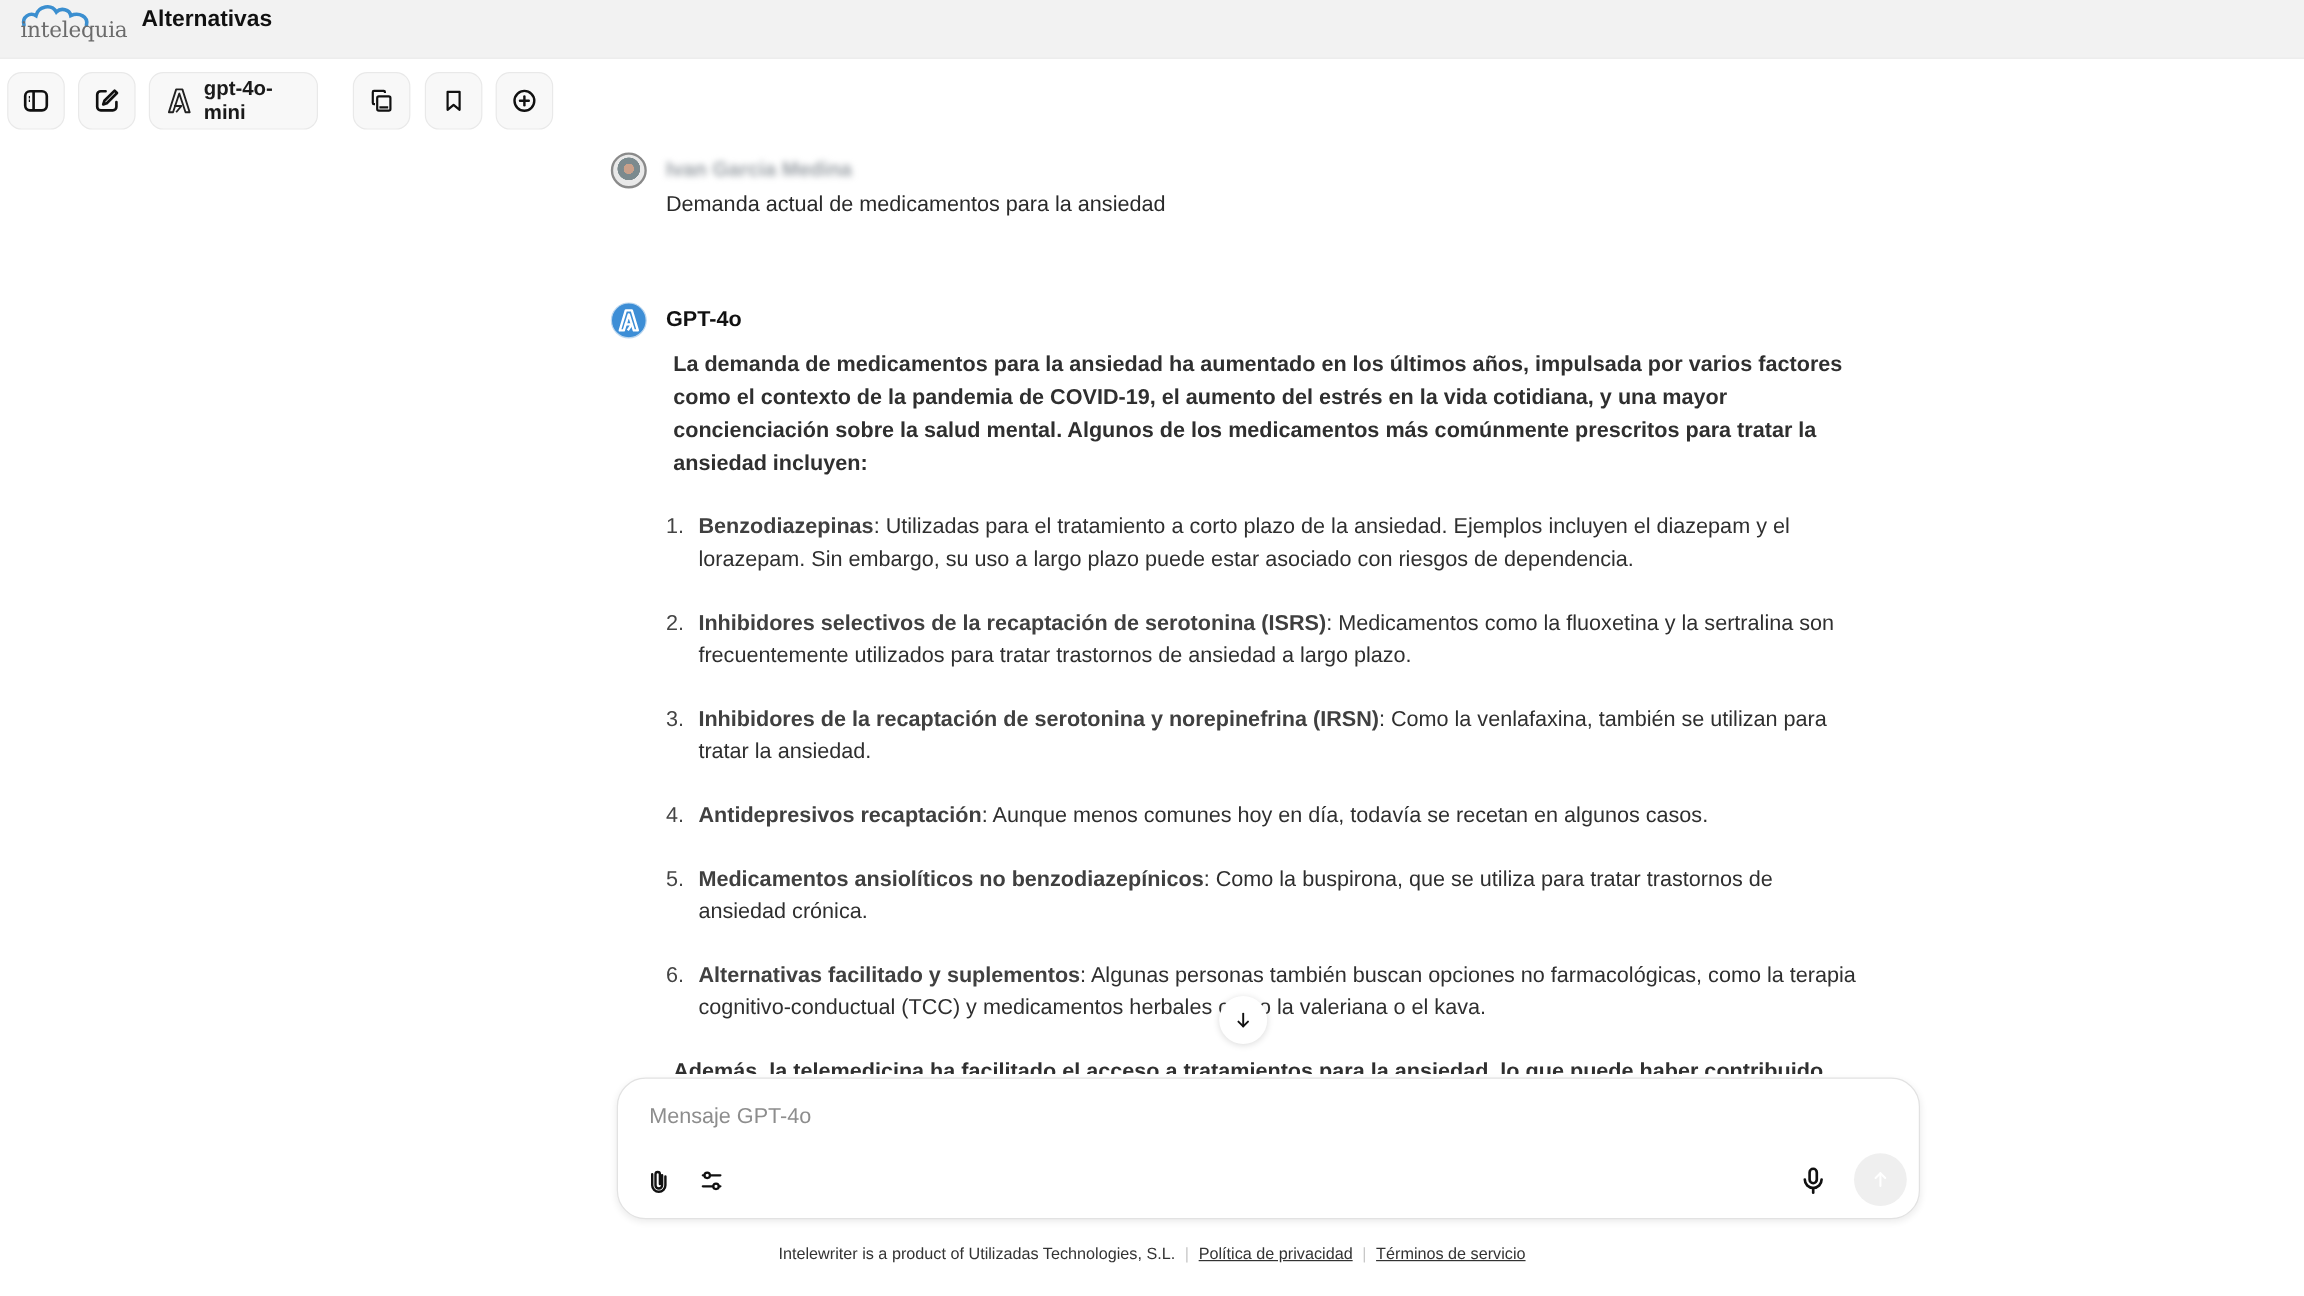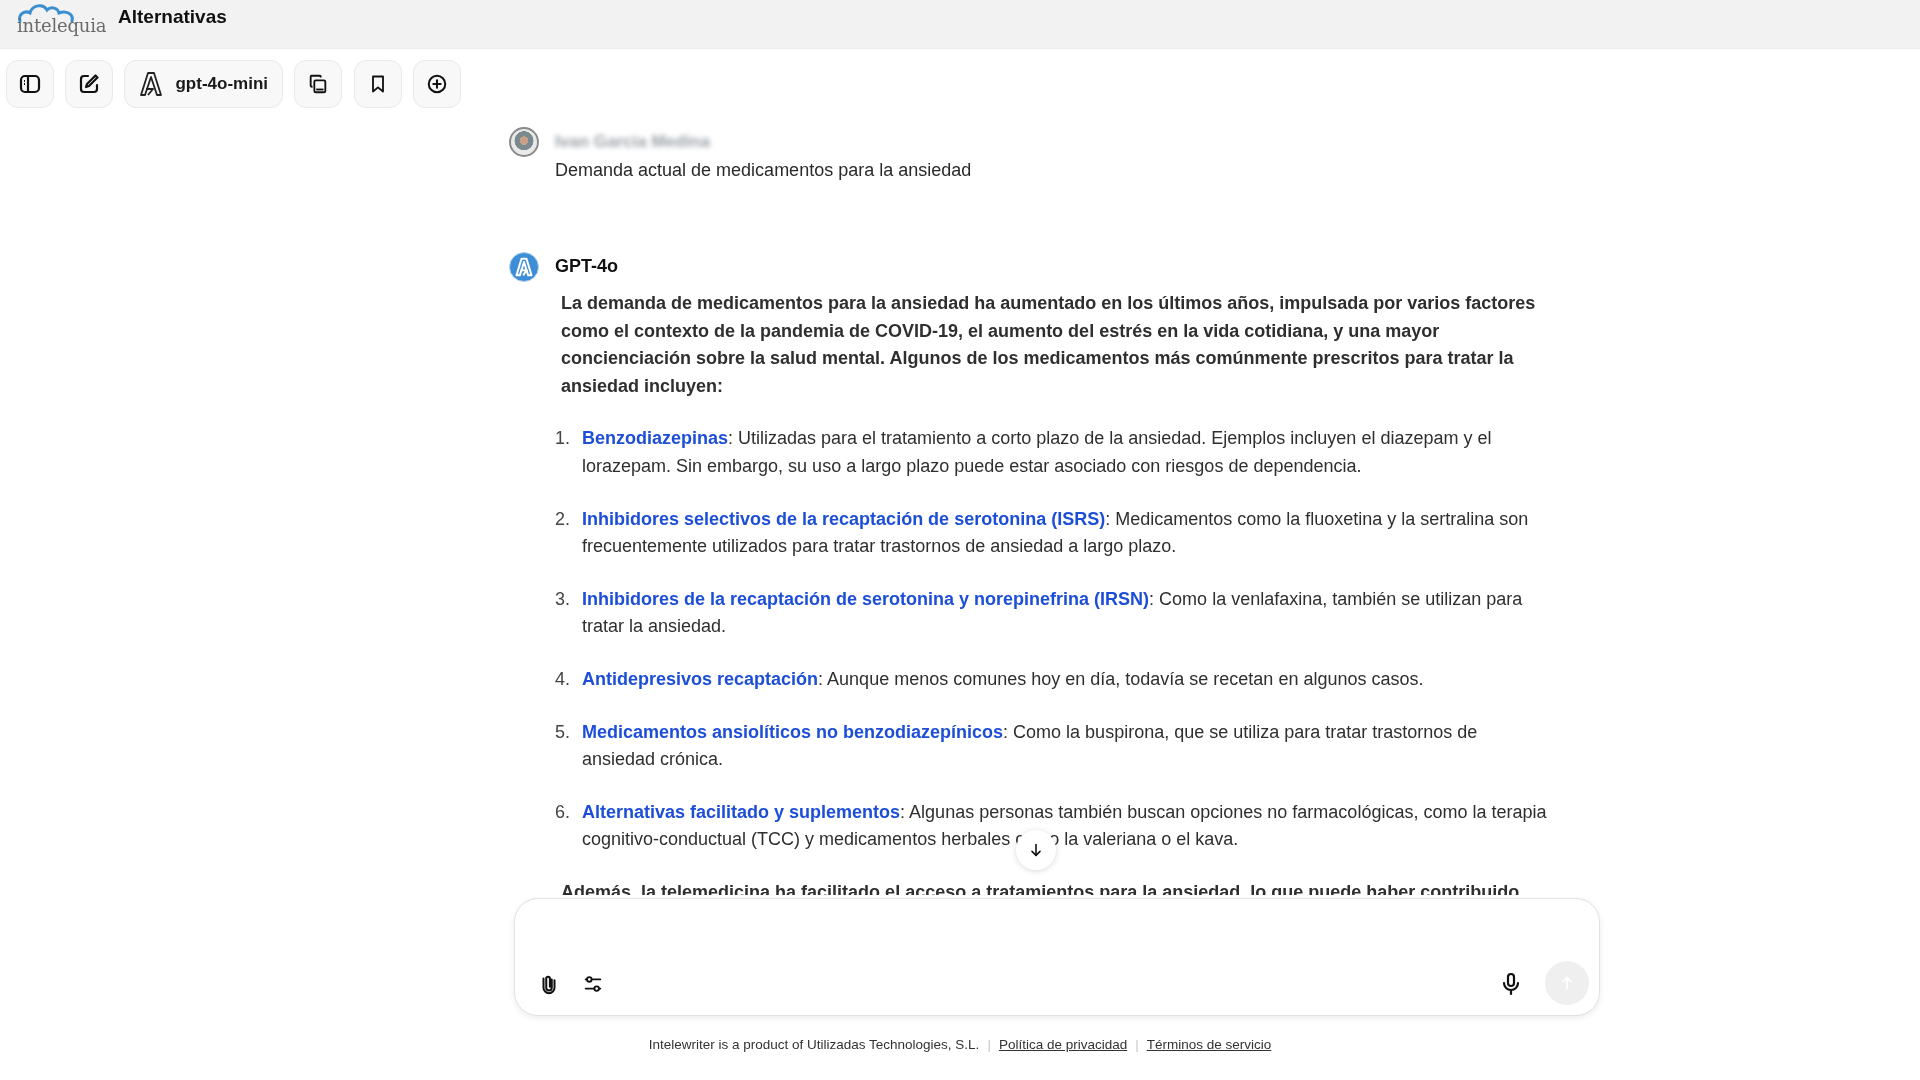--- a/index.html
+++ b/index.html
@@ -23,21 +23,21 @@
   .user-name { position: absolute; left: 555px; top: 22px; font-size: 17px; color: #9aa0a6; filter: blur(2.6px); font-weight: bold; }
   .user-msg { position: absolute; left: 555px; top: 50px; font-size: 18px; color: #2a2a2a; }
 
   .bot-avatar { left: 509px; top: 142px; background: #3d8ed6; display: flex; align-items: center; justify-content: center; border: 1px solid #bcd7ef; }
   .bot-name { position: absolute; left: 555px; top: 146px; font-size: 18px; font-weight: bold; color: #111; }
   .bot-body { position: absolute; left: 555px; top: 174px; width: 1000px; font-size: 18px; line-height: 27.6px; color: #2f2f2f; }
   .bot-body p { margin: 6px; font-weight: bold; }
   .bot-body ol { list-style: none; margin-top: 25px; }
   .bot-body li { position: relative; padding-left: 27px; margin-bottom: 25px; }
   .bot-body li .num { position: absolute; left: 0; top: 0; color: #444; }
-  .bot-body li b { color: #1d4ed8; text-align: center; }
+  .bot-body li b { color: #404040; text-align: center; }
   .bot-body .after { margin-top: 0; }
 
   .scroll-down { position: absolute; left: 1016px; top: 830px; width: 40px; height: 40px; border-radius: 50%; background: #fff; box-shadow: 0 1px 6px rgba(0,0,0,0.15); display: flex; align-items: center; justify-content: center; cursor: pointer; }
 
   .composer { position: absolute; left: 514px; top: 898px; width: 1086px; height: 118px; border: 1px solid #e2e2e2; border-radius: 24px; background: #fff; box-shadow: 0 2px 6px rgba(0,0,0,0.08); }
   .composer input { position: absolute; left: 26px; top: 14px; width: 1000px; height: 34px; border: none; outline: none; font-family: "Liberation Sans", sans-serif; font-size: 18px; color: #222; background: transparent; }
   .composer input::placeholder { color: #8d8d8d; }
   .c-icon { position: absolute; top: 69px; width: 32px; height: 32px; display: flex; align-items: center; justify-content: center; cursor: pointer; }
   .send-btn { position: absolute; left: 1030px; top: 62px; width: 44px; height: 44px; border-radius: 50%; background: #efefef; display: flex; align-items: center; justify-content: center; cursor: pointer; }
 
@@ -65,21 +65,21 @@
       <line x1="6" y1="9" x2="7" y2="9"></line>
       <line x1="6" y1="12" x2="7" y2="12"></line>
   </svg>
 </div>
 <div class="tb-btn" style="left:65px;width:48px;">
   <svg width="24" height="24" viewBox="0 0 24 24" fill="none" stroke="#111" stroke-width="2.2" stroke-linecap="round" stroke-linejoin="round">
     <path d="M11 4H7a3 3 0 0 0-3 3v10a3 3 0 0 0 3 3h10a3 3 0 0 0 3-3v-4"></path>
       <path d="M18.5 3.5l2 2L12 14l-3 1 1-3z"></path>
   </svg>
 </div>
-<div class="tb-btn model-btn" style="left:124px;width:159px;justify-content:space-between;">
+<div class="tb-btn model-btn" style="left:124px;width:141px;">
   <svg width="24" height="26" viewBox="0 0 24 26" fill="none" stroke="#222" stroke-width="1.8" stroke-linejoin="round">
     <path d="M9 2h6l7 22h-4L12 6 6 24H2z"></path>
       <path d="M7 18h7l-5 6"></path>
   </svg>
   <span class="model-label">gpt-4o-mini</span>
 </div>
 <div class="tb-btn" style="left:294px;width:48px;">
   <svg width="22" height="22" viewBox="0 0 24 24" fill="none" stroke="#111" stroke-width="2">
     <path d="M15 5V4a1 1 0 0 0-1-1H5a1 1 0 0 0-1 1v10a1 1 0 0 0 1 1h1"></path>
       <rect x="8" y="8" width="12" height="13" rx="1.5"></rect>
@@ -126,20 +126,21 @@
 </div>
 
 <div class="scroll-down">
   <svg width="16" height="16" viewBox="0 0 24 24" fill="none" stroke="#111" stroke-width="2.4" stroke-linecap="round" stroke-linejoin="round">
     <line x1="12" y1="4" x2="12" y2="20"></line>
       <polyline points="6 14 12 20 18 14"></polyline>
   </svg>
 </div>
 
 <div class="composer">
+  <input type="text" placeholder="Mensaje GPT-4o" style="">
   <div class="c-icon" style="left:18px;">
     <svg width="22" height="24" viewBox="0 0 24 24" fill="none" stroke="#111" stroke-width="2.2" stroke-linecap="round">
       <path d="M15 7v9a3 3 0 0 1-6 0V6a2 2 0 0 1 4 0v9"></path>
         <path d="M18 8v8a6 6 0 0 1-12 0V6"></path>
     </svg>
   </div>
   <div class="c-icon" style="left:62px;">
     <svg width="22" height="22" viewBox="0 0 24 24" fill="none" stroke="#111" stroke-width="2" stroke-linecap="round">
       <circle cx="8" cy="7" r="2.5"></circle>
         <line x1="10.5" y1="7" x2="20" y2="7"></line>

